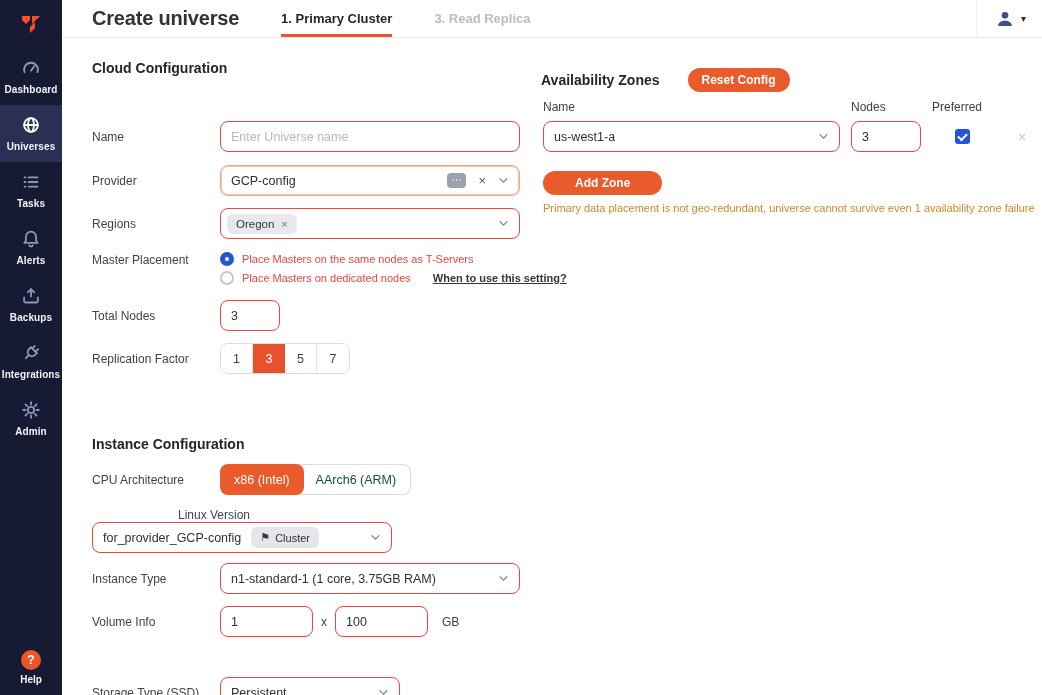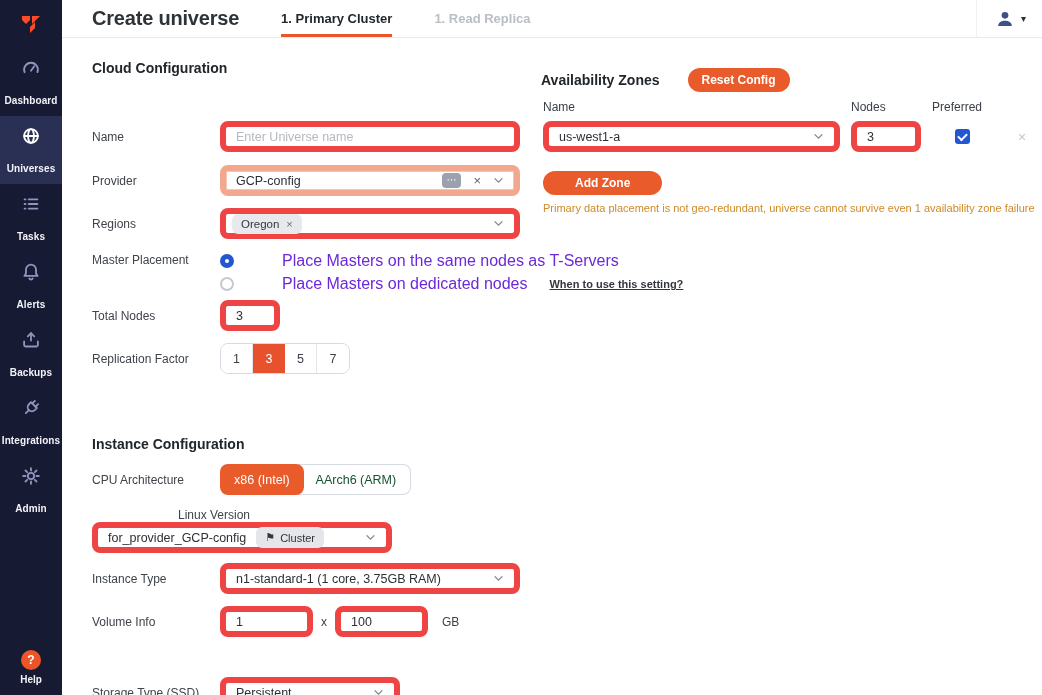--- a/index.html
+++ b/index.html
@@ -5,21 +5,21 @@
   * { margin:0; padding:0; box-sizing:border-box; }
   html,body { width:1042px; height:695px; overflow:hidden; background:#fff;
     font-family:"Liberation Sans", sans-serif; }
   .page { position:relative; width:1042px; height:695px; background:#fff; }
 
   
   .sidebar { position:absolute; left:0; top:0; width:62px; height:695px;
     background:#171a33; display:flex; flex-direction:column; align-items:stretch; }
   .logo-box { height:48px; display:flex; align-items:center; justify-content:center; cursor:pointer; }
   .sb-item { padding:9px 16px 10px; display:flex; flex-direction:column; align-items:center;
-    gap:16px; cursor:pointer; }
+    gap:5px; cursor:pointer; }
   .sb-item.active { background:#2a3053; }
   .sb-item .lbl { font-size:10px; font-weight:700; color:#f2f3f8; letter-spacing:.1px; }
   .sb-item svg { display:block; }
   .sb-icon { stroke:#8f95bd; fill:none; stroke-width:2; stroke-linecap:round; stroke-linejoin:round; }
   .sb-item.active .sb-icon { stroke:#ffffff; }
   .sb-help { margin-top:auto; padding-bottom:10px; display:flex; flex-direction:column;
     align-items:center; gap:4px; cursor:pointer; }
   .help-circle { width:20px; height:20px; border-radius:50%; background:#eb5528;
     color:#fff; font-size:12px; font-weight:700; display:flex; align-items:center; justify-content:center; }
 
@@ -37,21 +37,21 @@
   .user-area { margin-left:auto; border-left:1px solid #eef0f3; display:flex; align-items:center;
     gap:6px; padding:0 16px 0 18px; cursor:pointer; }
   .caret { font-size:10px; color:#2b2f33; }
 
   
   .main { position:absolute; left:62px; top:38px; width:980px; height:657px; background:#fff; }
   .sec-title { position:absolute; font-size:14px; font-weight:800; color:#21262b; }
   .frow { position:absolute; left:30px; display:flex; align-items:center; }
   .flabel { width:128px; font-size:12px; color:#3f444b; flex:none; }
 
-  .input, .select { height:31px; border:6px solid #ef4444; border-radius:8px; background:#fff;
+  .input, .select { height:31px; border:1px solid #ef4444; border-radius:8px; background:#fff;
     font-size:12.5px; color:#2c3036; padding:0 10px; display:flex; align-items:center; }
   input.input { outline:none; font-family:"Liberation Sans", sans-serif; }
   input.input::placeholder { color:#b4b8c0; }
   .select { cursor:pointer; }
   .w300 { width:300px; }
   .chev { margin-left:auto; flex:none; }
   .sel-text { white-space:nowrap; overflow:hidden; }
 
   .focus-orange { border-color:#f2a78f; box-shadow:0 0 0 1px #f6c4b2 inset; }
   .ellipsis-badge { width:19px; height:15px; border-radius:4px; background:#9ba1ad; color:#fff;
@@ -63,21 +63,21 @@
     display:flex; align-items:center; gap:7px; }
   .chip .x { color:#6a6f77; font-size:11px; cursor:pointer; }
 
   .radio-col { display:flex; flex-direction:column; gap:5px; }
   .radio-row { display:flex; align-items:center; gap:8px; cursor:pointer; }
   .radio { width:14px; height:14px; border-radius:50%; flex:none; position:relative;
     border:2px solid #c4c8d0; background:#fff; }
   .radio.checked { border:none; background:#2356d4; }
   .radio.checked::after { content:''; position:absolute; left:5px; top:5px; width:4px; height:4px;
     border-radius:50%; background:#fff; }
-  .radio-text { font-size:16px; color:#6d28d9;margin-left:40px; }
+  .radio-text { font-size:11px; color:#ef4444; }
   .setting-link { font-size:11px; font-weight:600; color:#33373d; text-decoration:underline;
     margin-left:14px; cursor:pointer; }
 
   .rf-group { display:flex; height:31px; border:1px solid #d7dae1; border-radius:8px; overflow:hidden; }
   .rf-opt { width:32px; display:flex; align-items:center; justify-content:center; font-size:12.5px;
     color:#3c4147; border-right:1px solid #e2e5ea; cursor:pointer; background:#fff; }
   .rf-opt:last-child { border-right:none; }
   .rf-opt.sel { background:#e8512e; color:#fff; border-right:none; }
 
   .btn-orange { background:#ea5b2c; color:#fff; border:none; border-radius:13px; height:24px;
@@ -197,21 +197,21 @@
     <div class="sb-help">
       <span class="help-circle">?</span>
       <span class="lbl" style="font-size:10px;font-weight:700;color:#f2f3f8;">Help</span>
     </div>
   </nav>
 
   <header class="header">
     <h1 class="page-title">Create universe</h1>
     <div class="tabs">
       <div class="tab active">1. Primary Cluster</div>
-      <div class="tab inactive">1. Read Replica</div>
+      <div class="tab inactive">3. Read Replica</div>
     </div>
     <div class="user-area">
       <svg width="20" height="20" viewBox="0 0 24 24">
         <circle cx="12" cy="7.6" r="4" fill="#3c5184"></circle>
         <path d="M3.8 20.5c0-4.4 3.9-6.4 8.2-6.4s8.2 2 8.2 6.4z" fill="#3c5184"></path>
       </svg>
       <span class="caret">▾</span>
     </div>
   </header>
 

